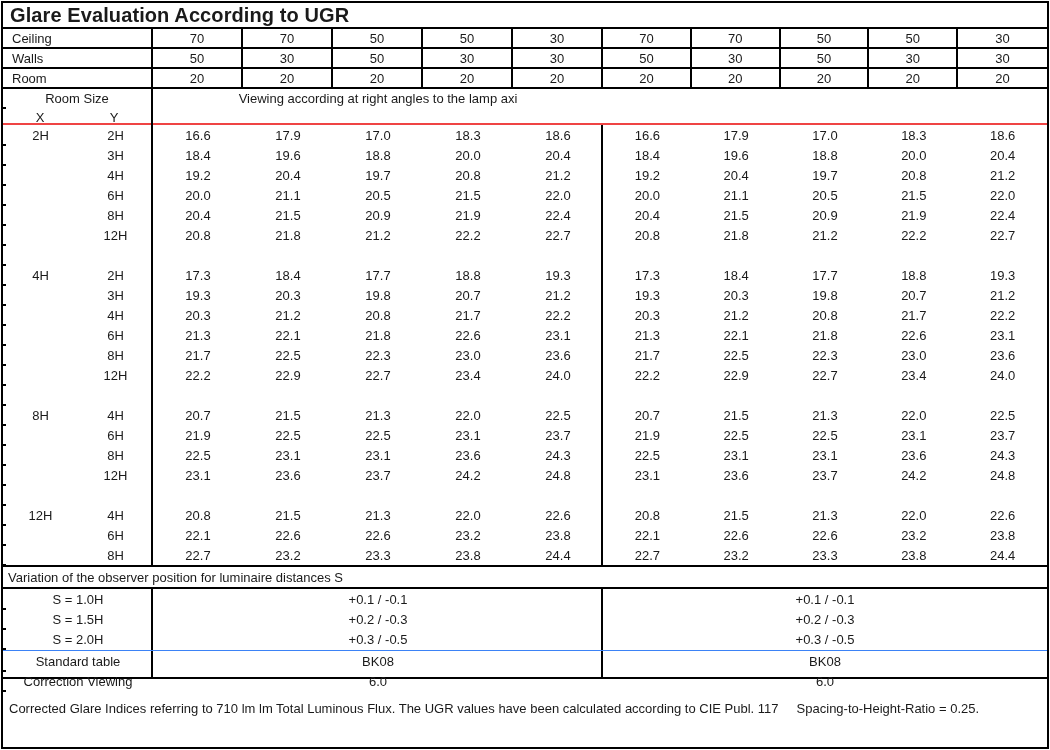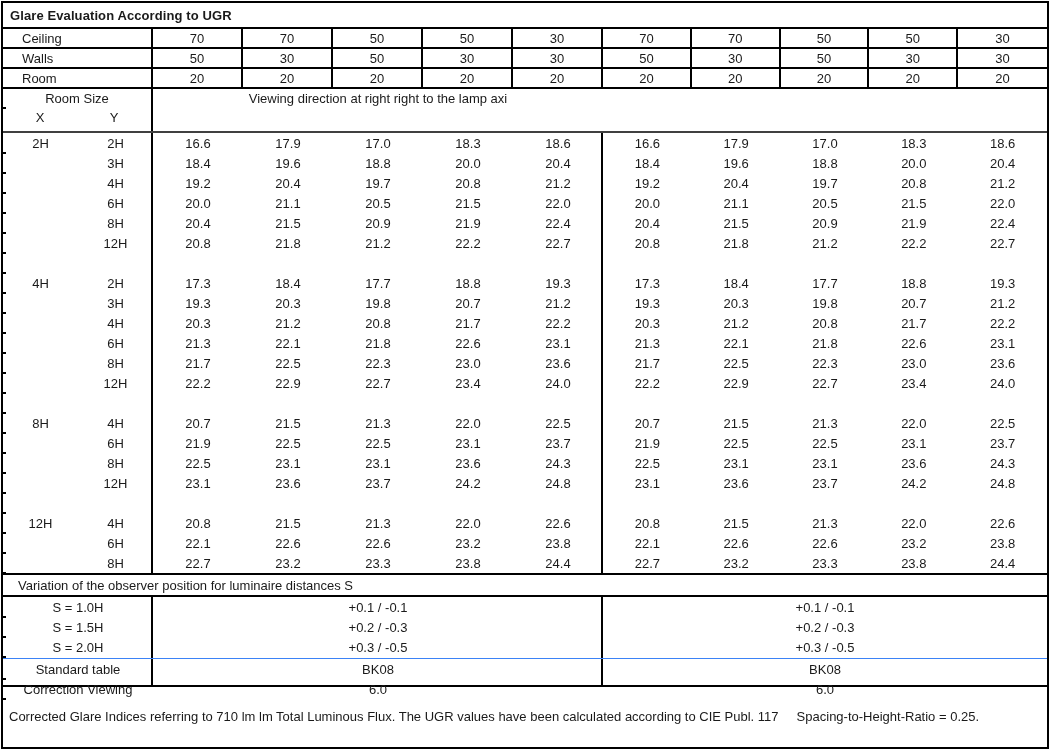--- a/index.html
+++ b/index.html
@@ -1,52 +1,52 @@
 <!DOCTYPE html>
 <html><head>
 <meta charset="utf-8">
 <style>
   *{box-sizing:border-box;margin:0;padding:0}
   html,body{width:1050px;height:750px;background:#fff}
   body{font-family:"Liberation Sans",sans-serif;color:#1a1a1a;font-size:13px}
   .sheet{width:1048px;height:748px;border:2px solid #000;margin:1px 0 0 1px;background:#fff;overflow:hidden}
 
   .title{height:26px;border-bottom:2px solid #000;display:flex;align-items:center;
-         padding-left:7px;font-weight:bold;font-size:13px;letter-spacing:.1px}
+         padding-left:7px;font-weight:bold;font-size:20px;letter-spacing:.1px}
 
   .surface-row{display:grid;grid-template-columns:150px repeat(5,90px) repeat(5,88.8px);
                height:20px;border-bottom:2px solid #000}
   .surface-row .cell{display:flex;align-items:center;justify-content:center;
                      border-right:2px solid #000;height:100%}
   .surface-row .cell:last-child{border-right:none}
-  .surface-row .label-cell{justify-content:flex-start;padding-left:19px}
-
-  .colhead{display:grid;grid-template-columns:150px 450px 444px;height:44px;
-           border-bottom:2px solid #404040;position:relative}
+  .surface-row .label-cell{justify-content:flex-start;padding-left:9px}
+
+  .colhead{display:grid;grid-template-columns:150px 450px 444px;height:36px;
+           border-bottom:2px solid #ef4444;position:relative}
   .colhead::before{content:"";position:absolute;left:0;top:18px;width:3px;height:2px;background:#000}
   .colhead>div{border-right:2px solid #000}
   .colhead>div:last-child{border-right:none}
   .ch-left .rs{height:19px;display:flex;align-items:center;justify-content:center}
   .ch-left .xy{height:19px;display:grid;grid-template-columns:74px 74px}
   .ch-left .xy span{display:flex;align-items:center;justify-content:center}
   .ch-mid,.ch-right{display:flex;justify-content:center;align-items:flex-start;padding-top:2px}
 
   .divcols{position:relative}
   .divcols::before,.divcols::after{content:"";position:absolute;top:0;bottom:0;width:2px;background:#000;z-index:2}
   .divcols::before{left:148px}
   .divcols::after{left:598px}
 
   #databody{height:440px}
   .drow{display:grid;grid-template-columns:75px 75px repeat(5,90px) repeat(5,88.8px);
         height:20px;position:relative}
   .drow::after{content:"";position:absolute;left:0;bottom:-1px;width:3px;height:2px;background:#000}
   .dcell{display:flex;align-items:center;justify-content:center}
 
   .variation{height:24px;border-top:2px solid #000;border-bottom:2px solid #000;
-             display:flex;align-items:center;padding-left:15px}
+             display:flex;align-items:center;padding-left:5px}
 
   #srows{height:62px;border-bottom:1px solid #3b82f6}
   #sumrows{height:28px;border-bottom:2px solid #000}
   .prow{display:grid;grid-template-columns:150px 450px 444px;height:20px;position:relative}
   .prow::after{content:"";position:absolute;left:0;bottom:-1px;width:3px;height:2px;background:#000}
   .pcell{display:flex;align-items:center;justify-content:center}
 
   .footer{height:50px;padding:22px 6px 0 6px;white-space:pre-wrap;line-height:16px}
 </style>
 </head>
@@ -99,21 +99,21 @@
     </div>
 
   <div class="colhead">
     <div class="ch-left">
       <div class="rs">Room Size</div>
       <div class="xy">
         <span>X</span>
         <span>Y</span>
       </div>
     </div>
-    <div class="ch-mid">Viewing direction at right right to the lamp axi</div>
+    <div class="ch-mid">Viewing according at right angles to the lamp axi</div>
   </div>
 
   <div id="databody" class="divcols">
       <div class="drow">
         <div class="dcell">2H</div>
         <div class="dcell">2H</div>
         <div class="dcell">16.6</div>
         <div class="dcell">17.9</div>
         <div class="dcell">17.0</div>
         <div class="dcell">18.3</div>

